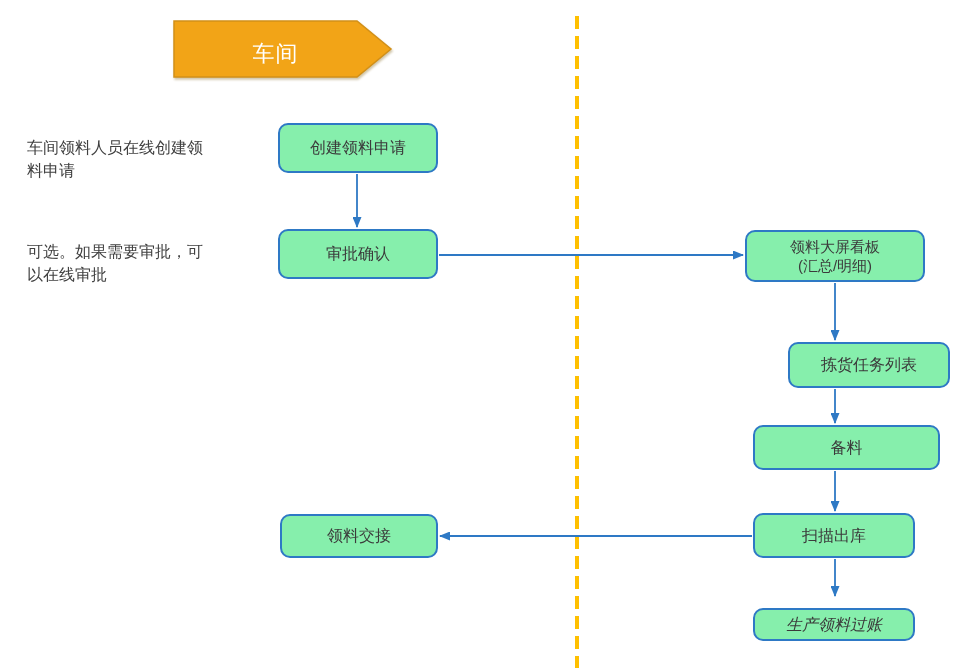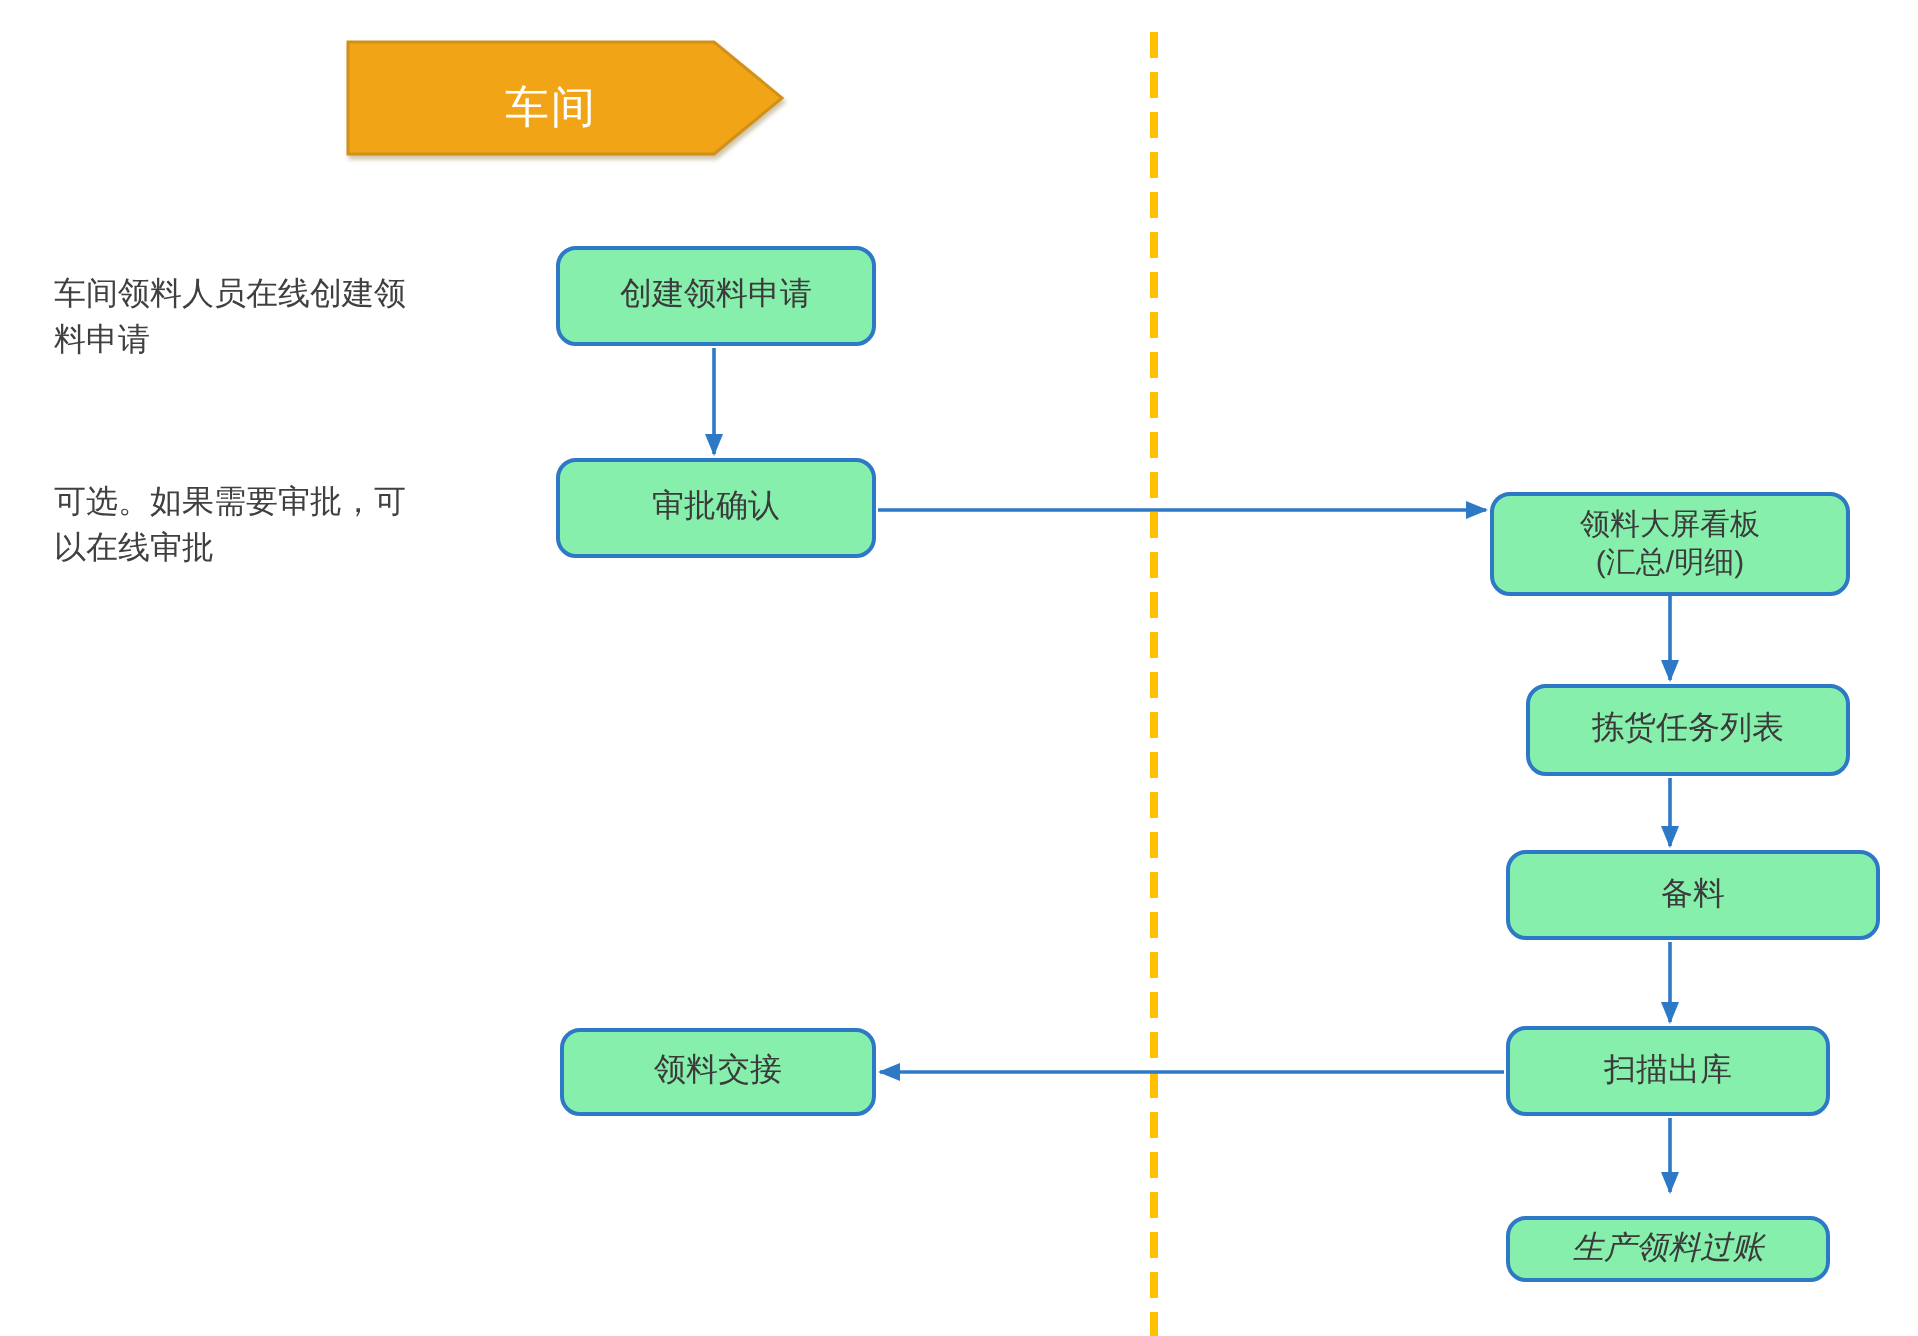--- a/index.html
+++ b/index.html
@@ -85,25 +85,25 @@
   <div class="node" style="left:278px; top:123px; width:160px; height:50px;">
     <span class="node-label">创建领料申请</span>
   </div>
   <div class="node" style="left:278px; top:229px; width:160px; height:50px;">
     <span class="node-label">审批确认</span>
   </div>
   <div class="node" style="left:280px; top:514px; width:158px; height:44px;">
     <span class="node-label">领料交接</span>
   </div>
 
-  <div class="node" style="left:745px; top:230px; width:180px; height:52px; font-size:15px; line-height:19px;margin-top:16px;">
+  <div class="node" style="left:745px; top:230px; width:180px; height:52px; font-size:15px; line-height:19px;">
     <span class="node-label">领料大屏看板
 (汇总/明细)</span>
   </div>
-  <div class="node" style="left:763px; top:342px; width:162px; height:46px;">
+  <div class="node" style="left:788px; top:342px; width:162px; height:46px;">
     <span class="node-label">拣货任务列表</span>
   </div>
   <div class="node" style="left:753px; top:425px; width:187px; height:45px;">
     <span class="node-label">备料</span>
   </div>
   <div class="node" style="left:753px; top:513px; width:162px; height:45px;">
     <span class="node-label">扫描出库</span>
   </div>
   <div class="node" style="left:753px; top:608px; width:162px; height:33px;font-style:italic;">
     <span class="node-label">生产领料过账</span>

